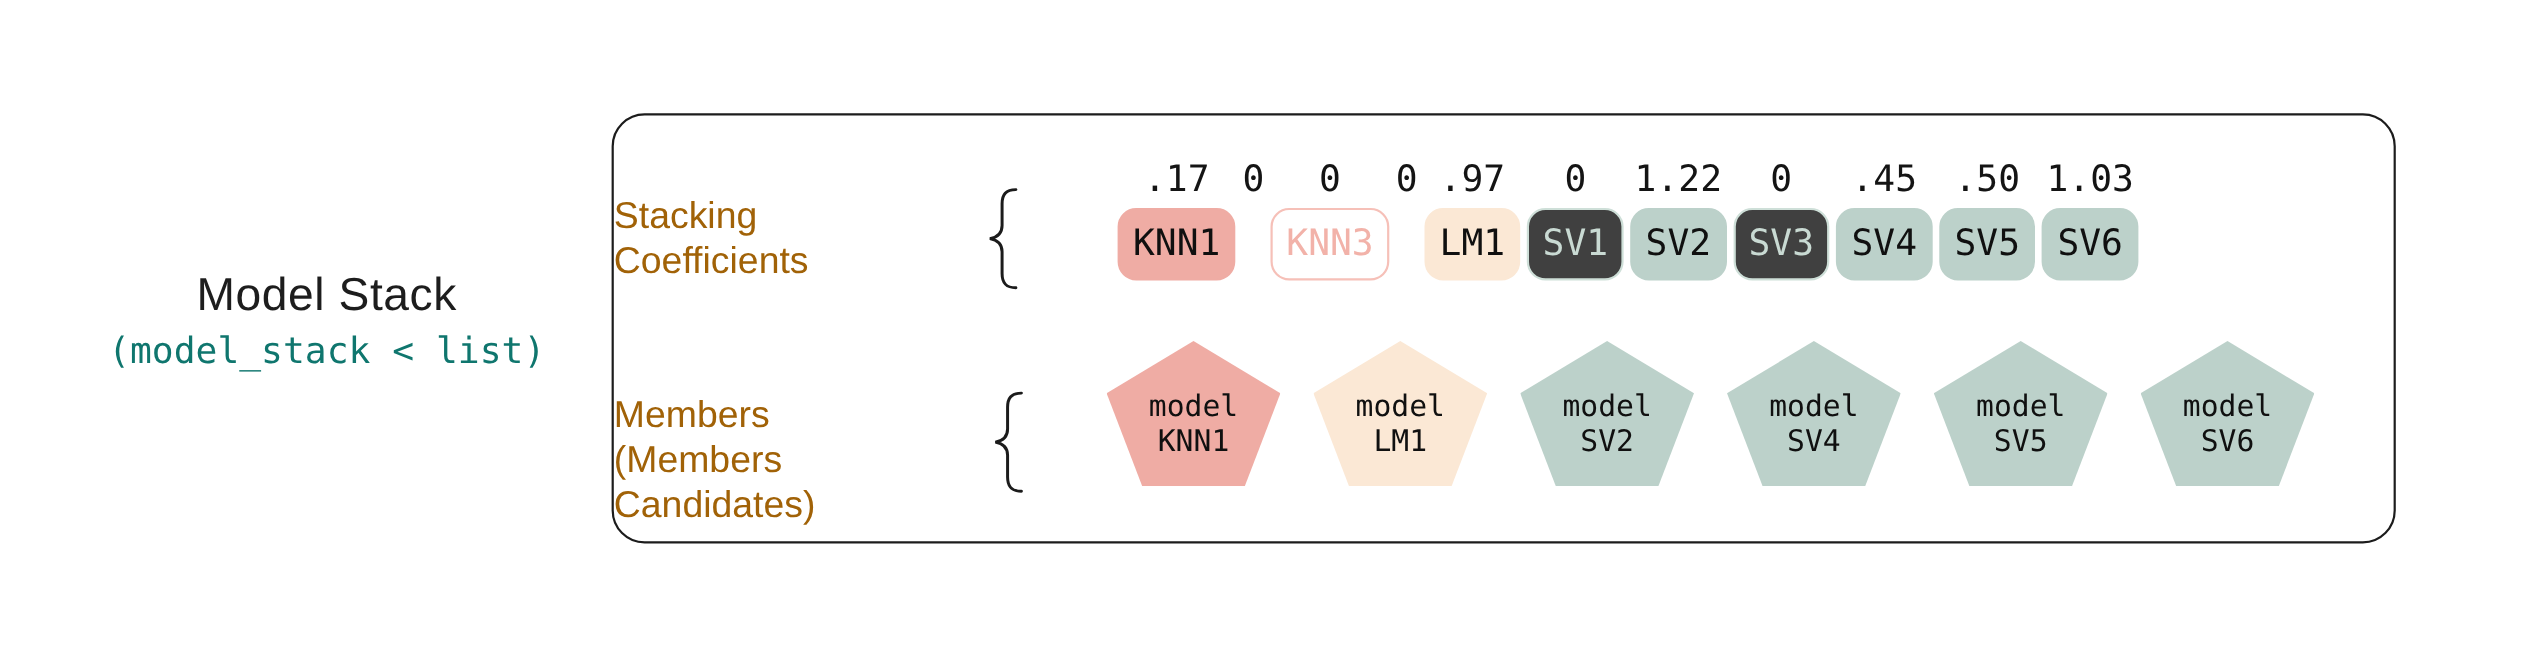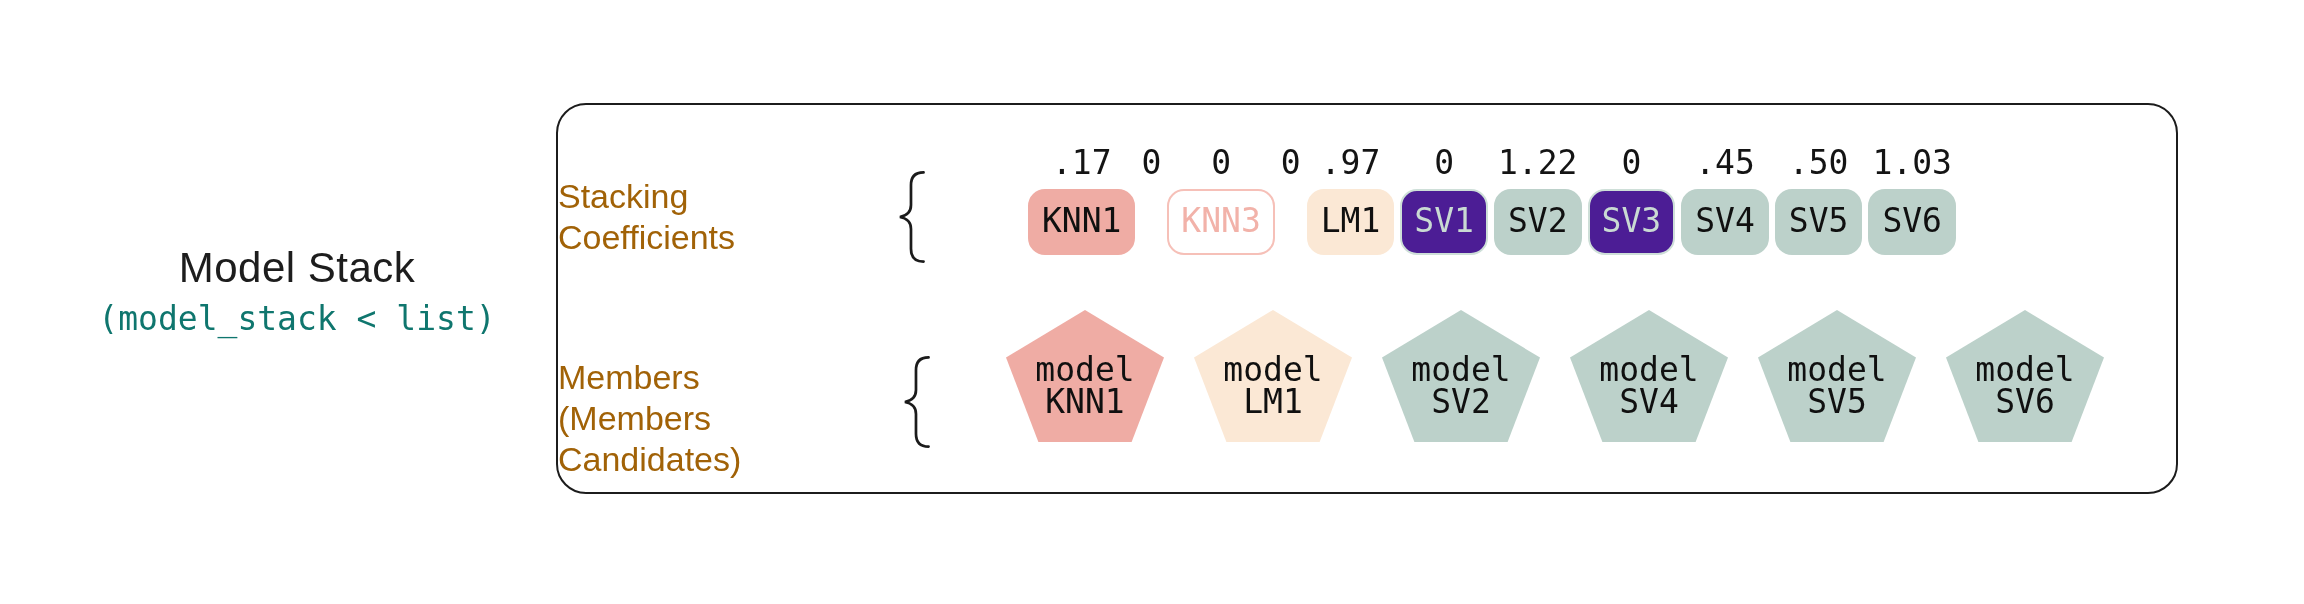--- a/index.html
+++ b/index.html
@@ -34,51 +34,51 @@
     font-size:34px;line-height:41px;color:#a16207;
   }
   .coeff-label{left:0px;top:71px;width:320px;}
   .members-label{left:0px;top:252px;width:335px;}
   .brace{position:absolute;width:29px;height:92px;overflow:visible;}
   .brace-coeff{left:338px;top:66px;}
   .brace-members{left:343px;top:251px;}
   .brace path{stroke:#1b1b1b;stroke-width:2.8;fill:none;stroke-linecap:round;}
   
   .coeff-row{
-    position:absolute;left:470px;top:38px;
+    position:absolute;left:458px;top:38px;
     display:flex;align-items:flex-start;gap:6px;
   }
   .coef-cell{display:flex;flex-direction:column;align-items:center;}
   .coef-value{
     height:40px;line-height:40px;margin-bottom:6px;
     font-family:"DejaVu Sans Mono","Liberation Mono",monospace;
     font-size:33px;color:#141414;white-space:pre;
   }
   .chip{
     height:62px;line-height:60px;padding:0 12px;
     border:2px solid transparent;border-radius:17px;
     font-family:"DejaVu Sans Mono","Liberation Mono",monospace;
     font-size:33px;white-space:pre;
   }
   .chip.knn-solid{background:var(--salmon,#EFACA4);border-color:var(--salmon,#EFACA4);color:#101010;}
   .chip.knn-faded{background:#ffffff;border-color:var(--salmon-faded-border,#F6C0B8);color:var(--salmon-faded-text,#F2B2A9);}
   .chip.lm-solid{background:var(--cream,#FBE8D5);border-color:var(--cream,#FBE8D5);color:#101010;}
   .chip.sv-solid{background:var(--teal,#BCD1CA);border-color:var(--teal,#BCD1CA);color:#101010;}
-  .chip.sv-faded{background:#4c1d95;border-color:var(--teal-faded-border,#CEDFD8);color:var(--teal-faded-text,#C9DAD3);}
+  .chip.sv-faded{background:#404040;border-color:var(--teal-faded-border,#CEDFD8);color:var(--teal-faded-text,#C9DAD3);}
   
   .pent-row{
     position:absolute;left:448px;top:205px;
     display:flex;gap:30px;
   }
   .pent{
     width:158px;height:132px;box-sizing:border-box;padding-top:20px;
     clip-path:polygon(50% 0%, 100% 36%, 79.5% 100%, 20.5% 100%, 0% 36%);
     display:flex;flex-direction:column;justify-content:center;
     font-family:"DejaVu Sans Mono","Liberation Mono",monospace;
-    font-size:33px;line-height:32px;color:#101010;text-align:center;
+    font-size:27px;line-height:32px;color:#101010;text-align:center;
   }
   .pent.knn{background:var(--salmon,#EFACA4);}
   .pent.lm{background:var(--cream,#FBE8D5);}
   .pent.sv{background:var(--teal,#BCD1CA);}
 </style>
 </head>
 <body>
 
 <div class="canvas">
 

